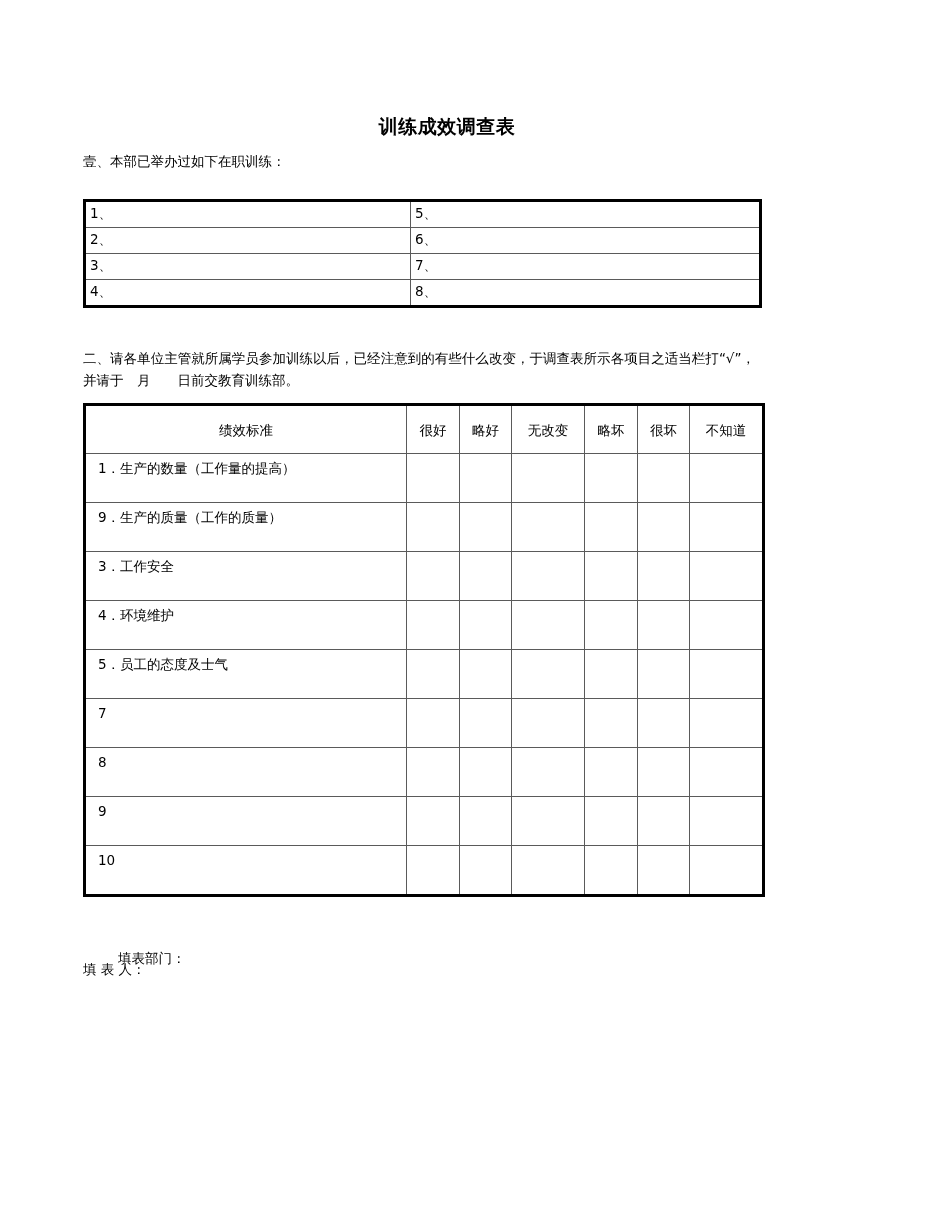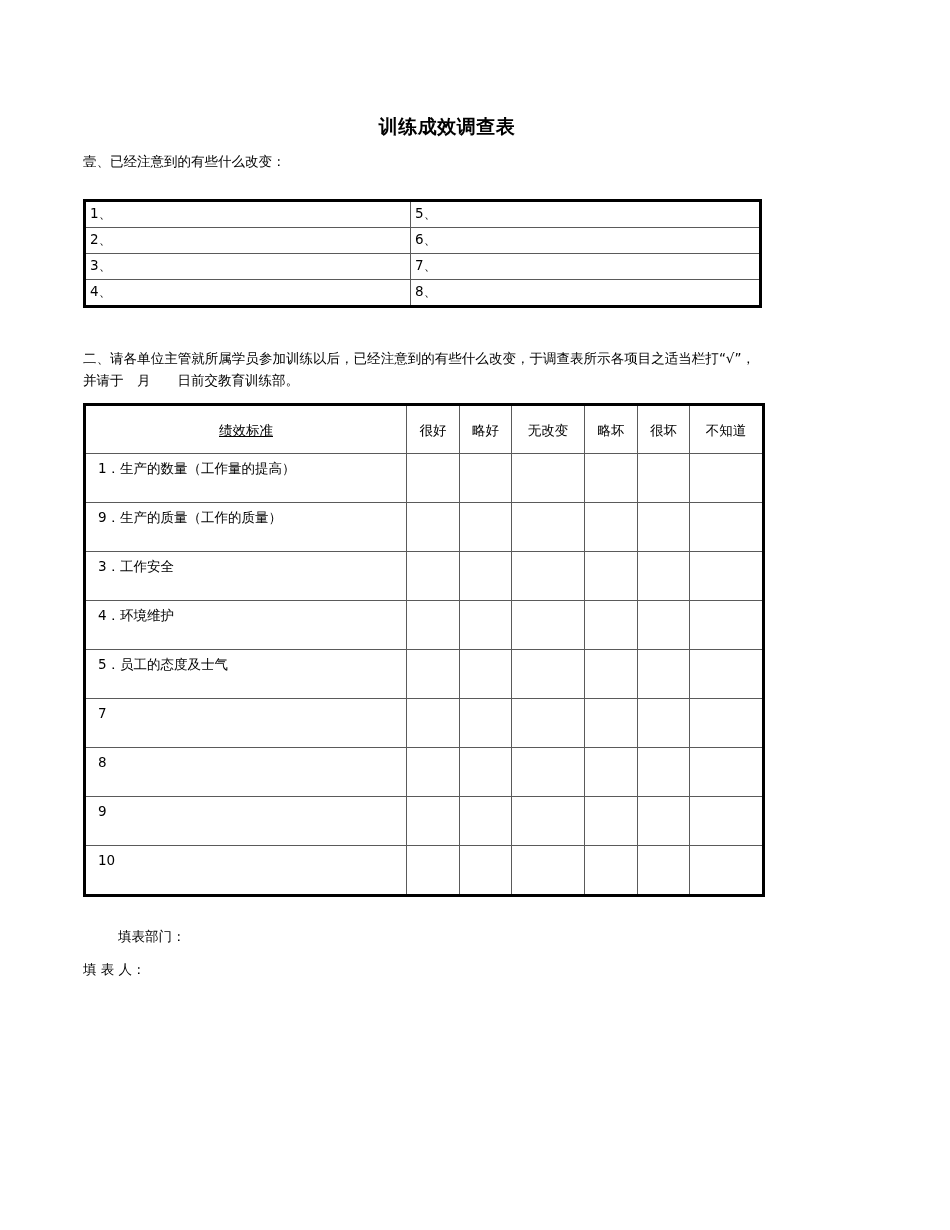--- a/index.html
+++ b/index.html
@@ -103,46 +103,46 @@
   }
   #table-survey td.crit-cell {
     height: 45px;
     padding: 3px 0 0 12px;
     vertical-align: top;
     line-height: 22px;
   }
   #table-survey td.rate-cell {
     height: 45px;
   }
-  .c-criteria { width: 320px; text-decoration: underline; }
+  .c-criteria { width: 320px; }
   .c-r1 { width: 52px; margin-left: 12px; }
   .c-r2 { width: 51px; }
   .c-r3 { width: 72px; }
   .c-r4 { width: 52px; }
   .c-r5 { width: 51px; margin-top: 40px; }
   .c-r6 { width: 72px; }
 
   
   .footer-line {
     position: absolute;
     left: 83px;
     font-size: 13.5px;
     line-height: 22px;
   }
-  #footer-dept   { top: 925px; padding-left: 35px; }
+  #footer-dept   { top: 947px; padding-left: 35px; }
   #footer-person { top: 958px; }
 </style>
 </head>
 <body>
 
 <div class="page">
 
   <div class="doc-title">训练成效调查表</div>
 
-  <div class="para" id="para-one">壹、已经注意到的有些什么改变：</div>
+  <div class="para" id="para-one">壹、本部已举办过如下在职训练：</div>
 
   <table class="doc-table" id="table-courses">
     <tbody>
       <tr>
         <td class="col-left">1、</td>
         <td class="col-right">5、</td>
       </tr>
       <tr>
         <td class="col-left">2、</td>
         <td class="col-right">6、</td>

